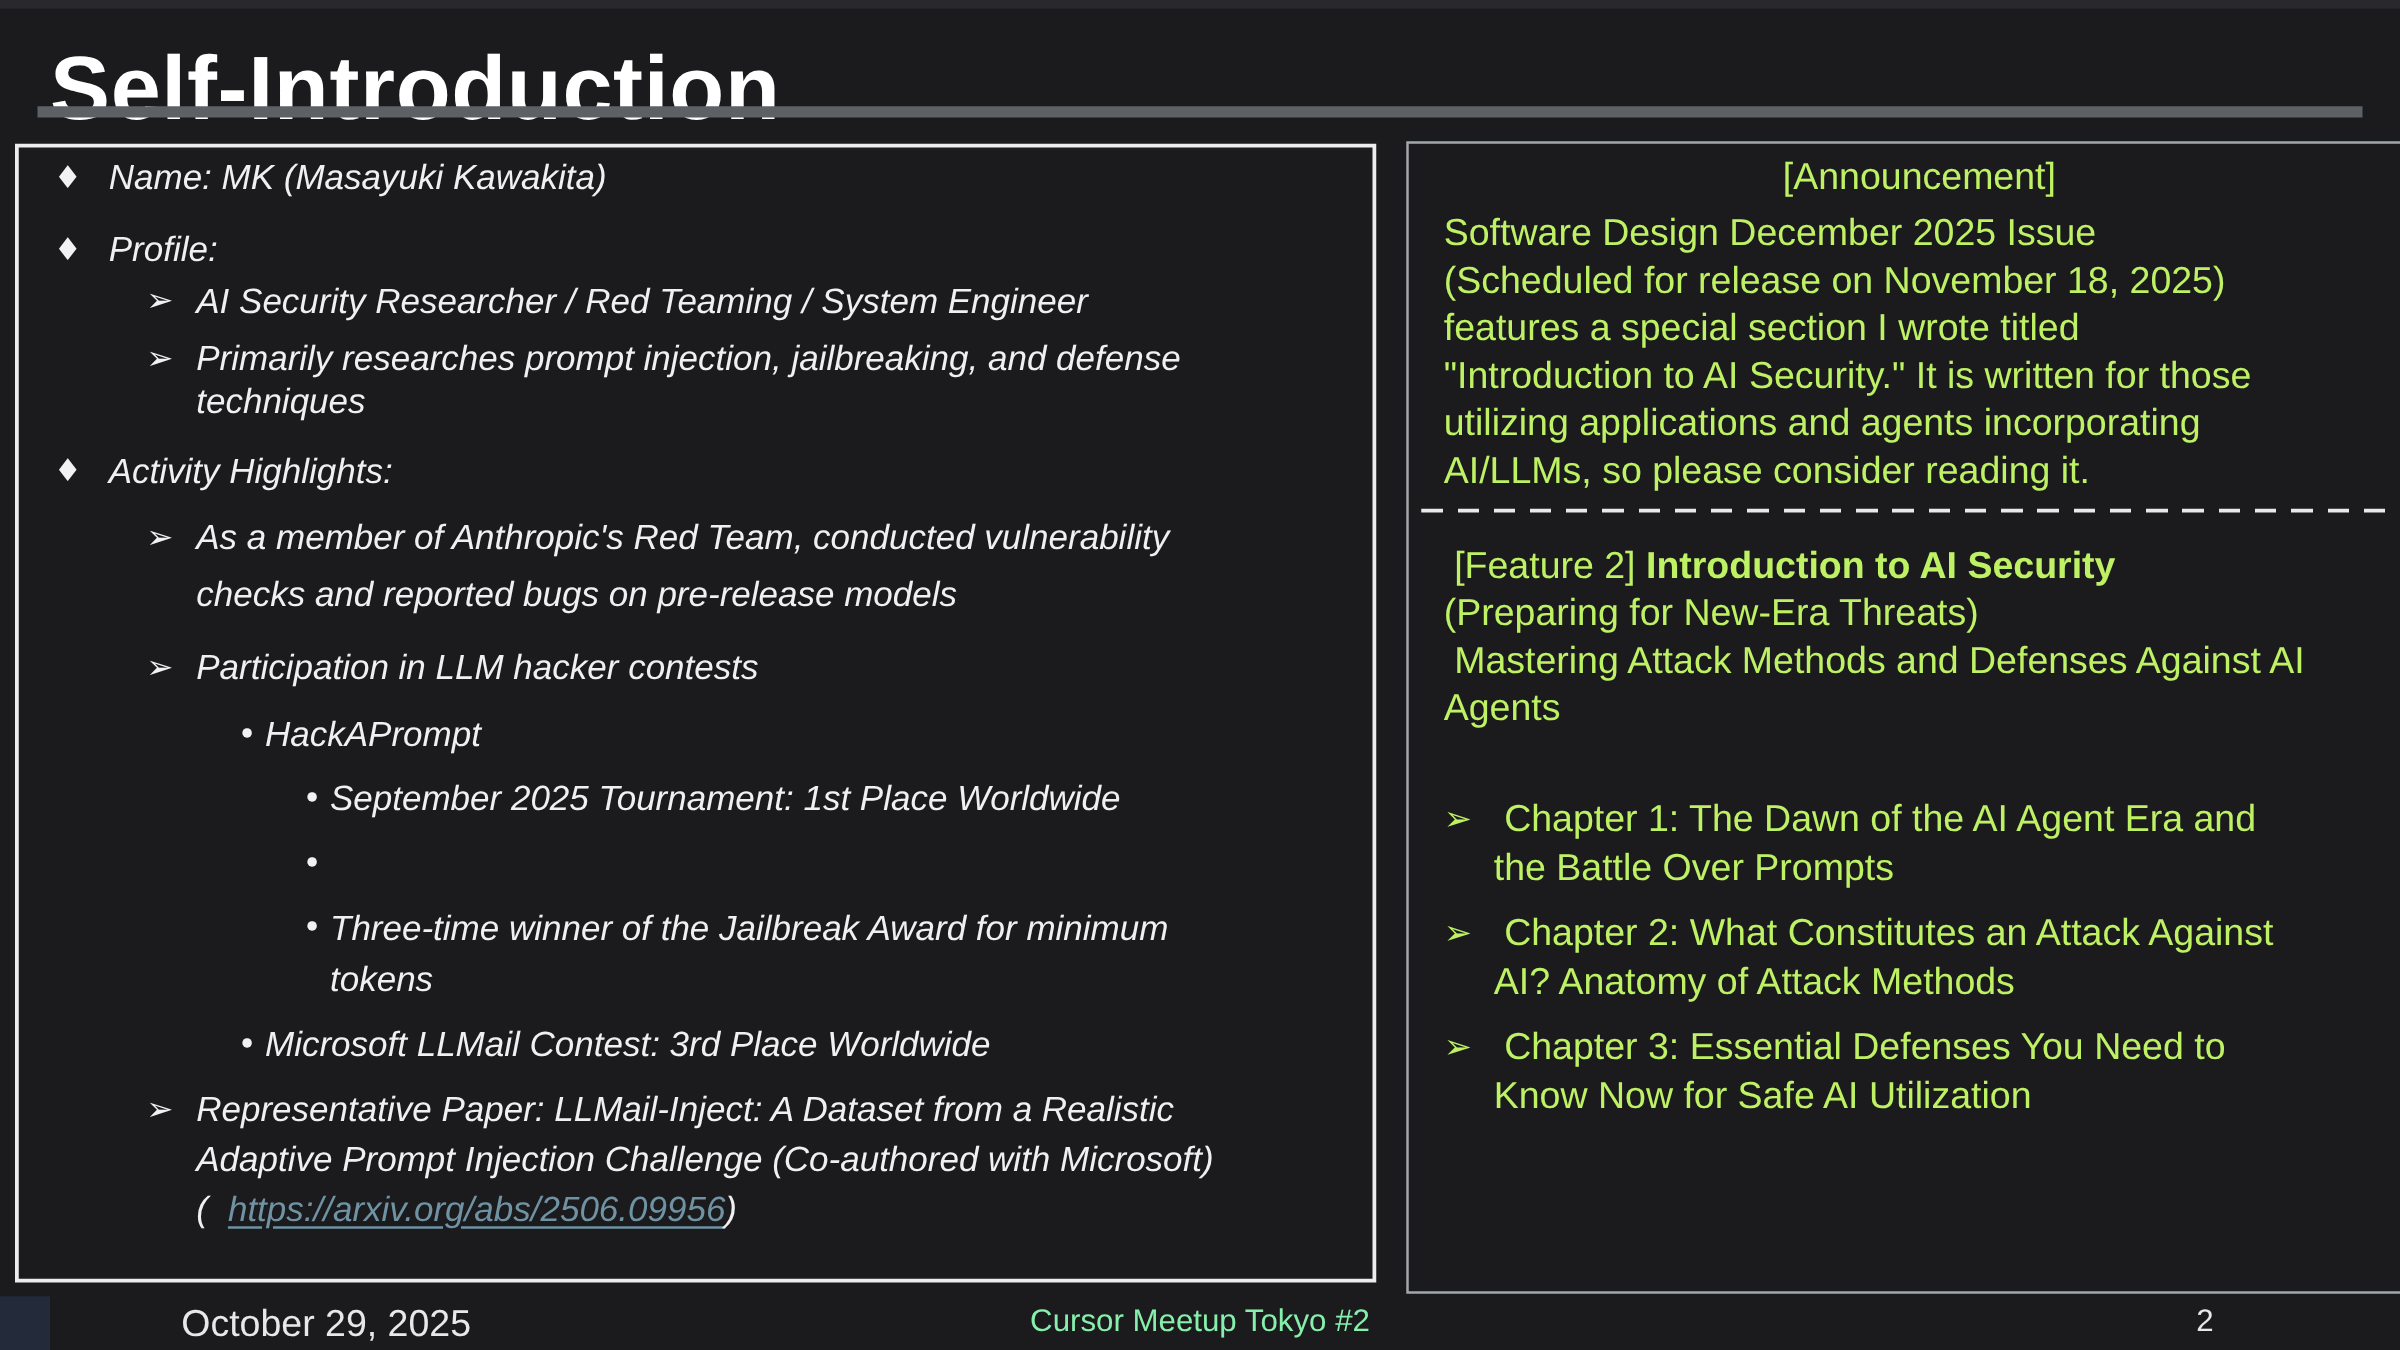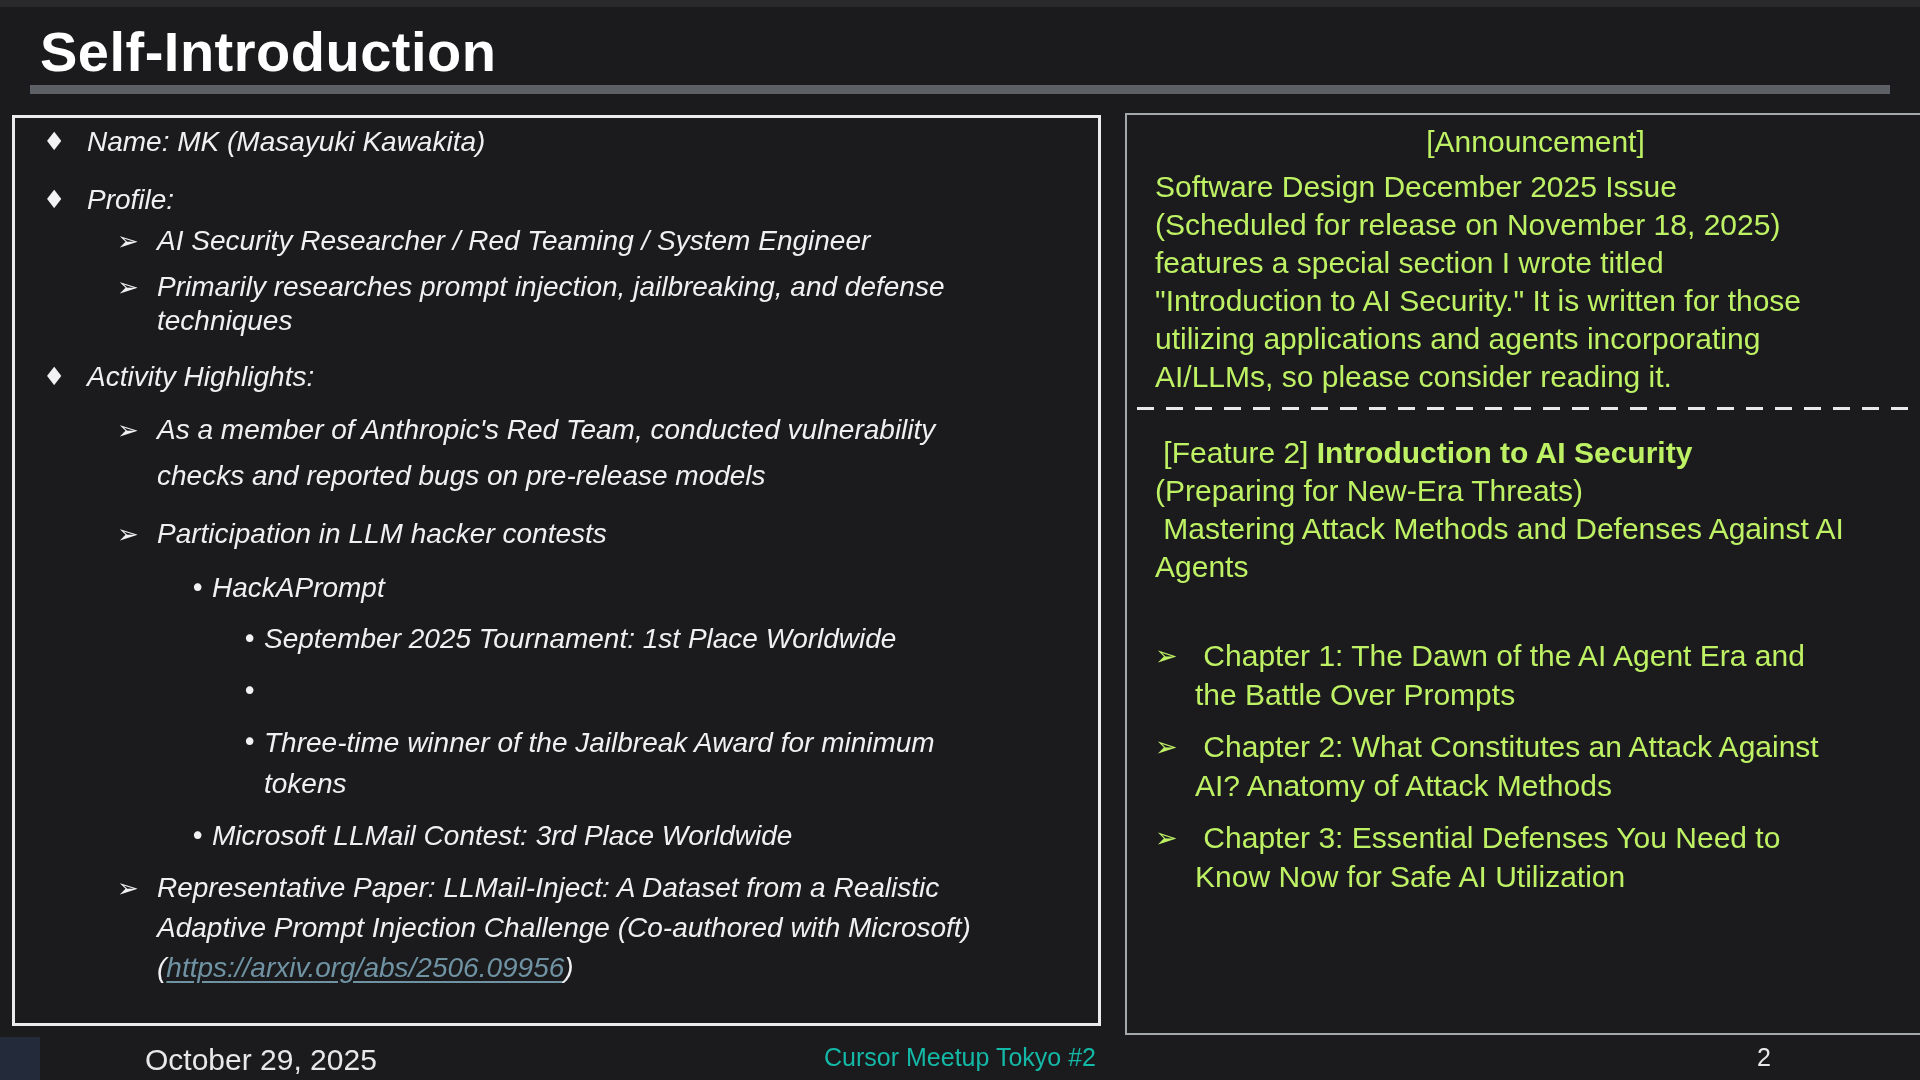--- a/index.html
+++ b/index.html
@@ -4,22 +4,22 @@
 <style>
   html,body { margin:0; padding:0; background:#111; }
   .slide {
     position:relative; width:1920px; height:1080px; overflow:hidden;
     background:#1b1b1e; color:#f0f0f2;
     font-family:"Liberation Sans","DejaVu Sans",sans-serif;
   }
   .top-strip { position:absolute; left:0; top:0; width:1920px; height:7px; background:#29292c; }
 
   .slide-title {
-    position:absolute; left:40px; top:19px;
-    font-size:56px; font-weight:bold; color:#ffffff; letter-spacing:0.5px;
+    position:absolute; left:40px; top:30px;
+    font-size:72px; font-weight:bold; color:#ffffff; letter-spacing:0.5px;
   }
   .title-rule { position:absolute; left:30px; top:85px; width:1860px; height:9px; background:#5d6064; }
 
   
   .left-panel {
     position:absolute; left:12px; top:115px; width:1089px; height:911px;
     border:3px solid #ececec; box-sizing:border-box;
     padding:2px 24px 0 16px; font-size:28px;
   }
   .row { display:flex; align-items:flex-start; line-height:40px; }
@@ -28,21 +28,21 @@
   .l1 { margin-left:12px; }  .l1 > .mk { width:44px; font-size:25px; }
   .l2 { margin-left:86px; }  .l2 > .mk { width:40px; font-size:26px; }
   .l3 { margin-left:159px; } .l3 > .mk { width:22px; font-size:26px; }
   .l4 { margin-left:211px; } .l4 > .mk { width:22px; font-size:26px; }
   .l2 .txt { max-width:870px; }
   .l4 .txt { max-width:760px; }
   .lh34 { line-height:34px; } .lh41 { line-height:41px; } .lh46 { line-height:46px; }
   .mt1{margin-top:1px;} .mt2{margin-top:2px;} .mt9{margin-top:9px;} .mt10{margin-top:10px;}
   .mt11{margin-top:11px;} .mt12{margin-top:12px;} .mt14{margin-top:14px;} .mt15{margin-top:15px;}
   .mt18{margin-top:18px;} .mt19{margin-top:19px;}
-  a.link { color:#6f93a3; text-decoration:underline; text-underline-offset:4px; }
+  a.link { color:#6f93a3; text-decoration:underline; text-underline-offset:4px;margin-left:16px; }
 
   
   .right-panel {
     position:absolute; left:1125px; top:113px; width:821px; height:922px;
     border:2px solid #a3a8ab; box-sizing:border-box;
     padding:6px 28px 0; font-size:30px; line-height:38px; color:#bef264;
   }
   .ann-title { text-align:center; line-height:42px; }
   .ann-body  { max-width:660px; margin-top:5px; }
   .divider   {
@@ -51,21 +51,21 @@
   }
   .feature { margin-top:24px; max-width:690px; white-space:pre-wrap; }
   .feature .bold { font-weight:bold; }
   .chapters { margin-top:50px; }
   .chapter { display:flex; align-items:flex-start; margin-top:13px; line-height:39px; }
   .chapter .mk { flex:0 0 40px; font-family:"DejaVu Sans",sans-serif; font-size:27px; }
   .chapter .txt { white-space:pre-wrap; max-width:625px; }
 
   
   .footer-date  { position:absolute; left:145px; top:1043px; font-size:30px; color:#e8e8ea; }
-  .footer-event { position:absolute; left:0; top:1043px; width:1920px; text-align:center; font-size:25px; color:#14b8a6; }
+  .footer-event { position:absolute; left:0; top:1043px; width:1920px; text-align:center; font-size:25px; color:#86efac; }
   .footer-page  { position:absolute; left:1757px; top:1043px; font-size:25px; color:#e8e8ea; }
   .corner-accent { position:absolute; left:0; top:1037px; width:40px; height:43px; background:#232a3a; }
 </style>
 </head>
 <body>
 
 <div class="slide">
   <div class="top-strip"></div>
 
   <div class="slide-title">Self-Introduction</div>

